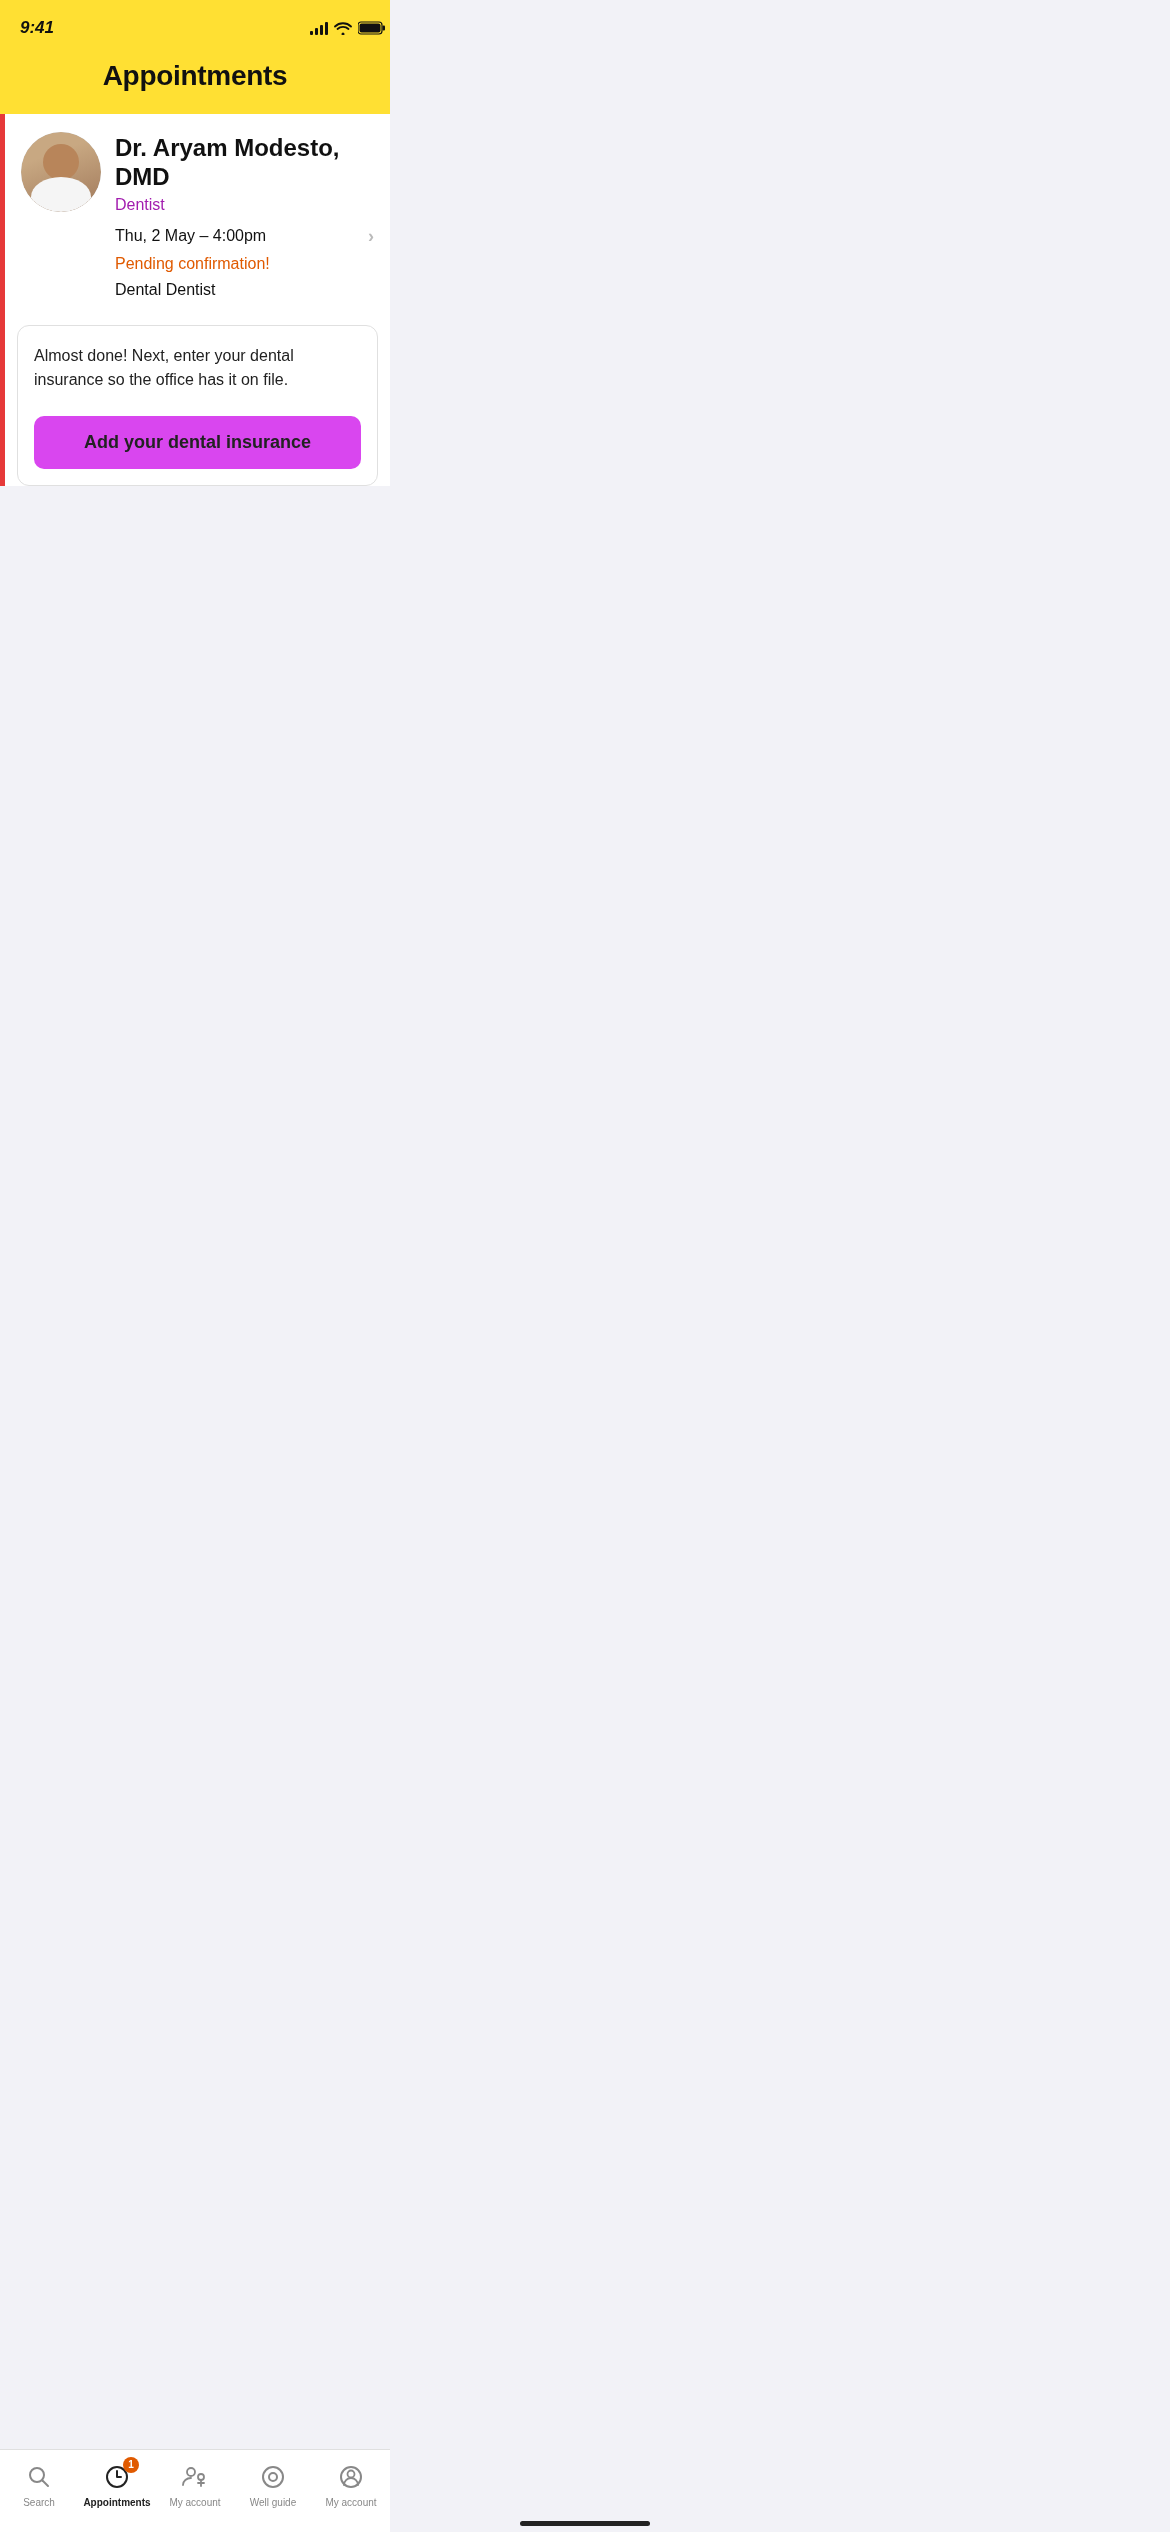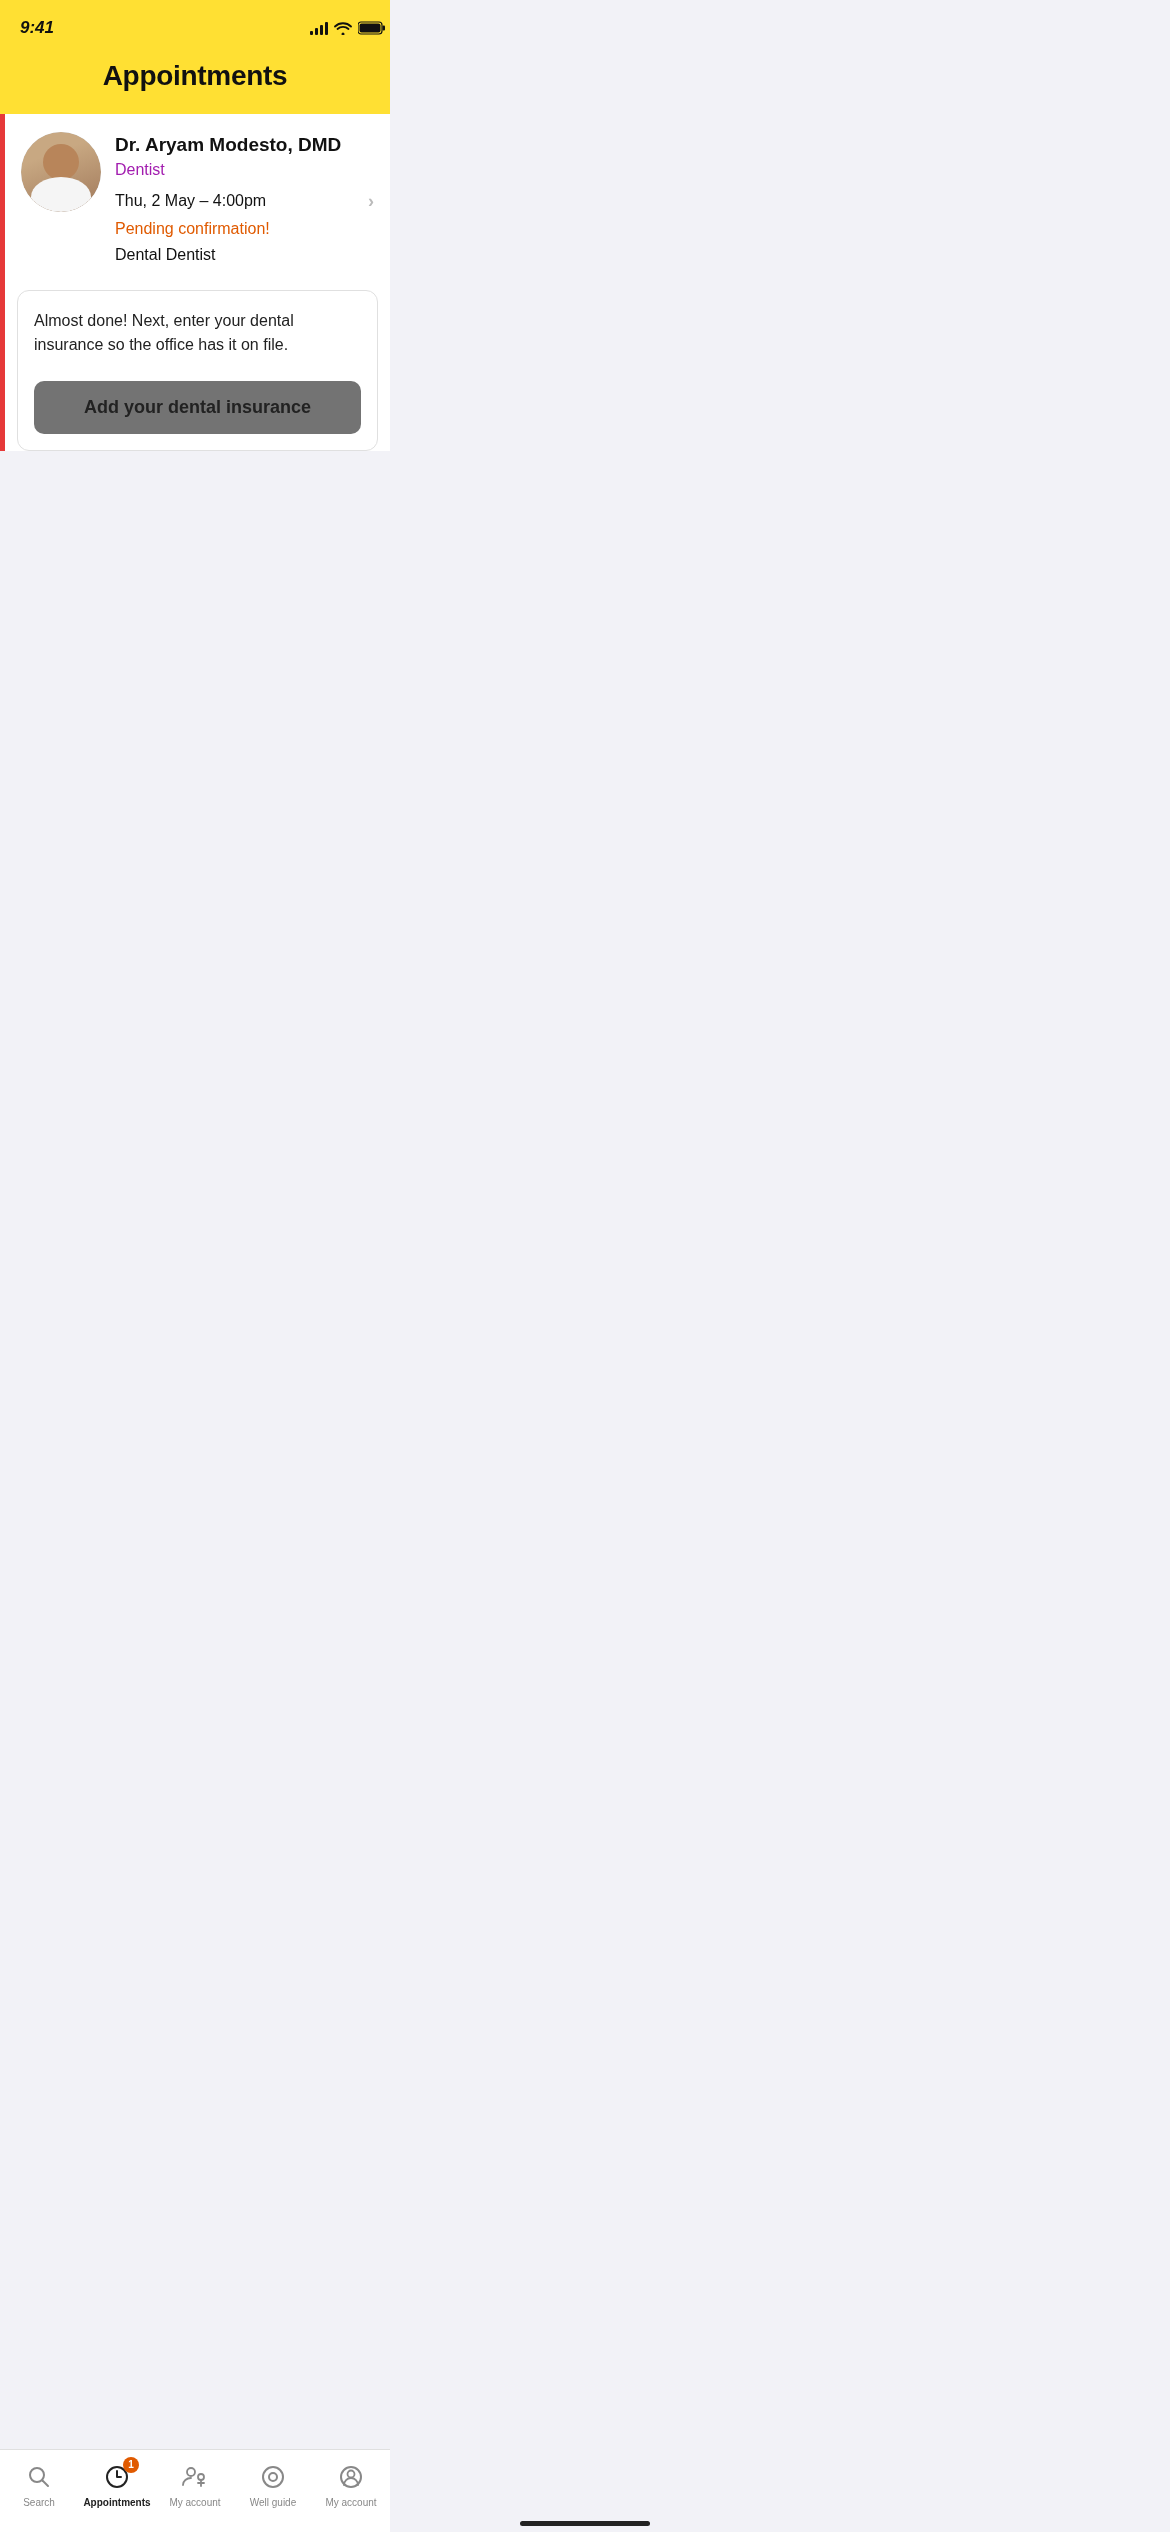--- a/index.html
+++ b/index.html
@@ -127,21 +127,21 @@
       border-radius: 50% 50% 0 0;
       bottom: -5px;
       left: 10px;
     }
 
     .doctor-info {
       flex: 1;
       padding-top: 2px;
     }
     .doctor-name {
-      font-size: 19px;
+      font-size: 24px;
       font-weight: 700;
       color: #111;
       line-height: 1.2;
       margin-bottom: 4px;
     }
     .doctor-specialty {
       font-size: 16px;
       font-weight: 500;
       color: #a21caf;
       margin-bottom: 12px;
@@ -189,21 +189,21 @@
     .insurance-text {
       font-size: 16px;
       color: #222;
       line-height: 1.5;
       margin-bottom: 24px;
     }
 
     .add-insurance-btn {
       display: block;
       width: 100%;
-      background: #737373;
+      background: #d946ef;
       border: none;
       border-radius: 10px;
       padding: 16px;
       font-size: 18px;
       font-weight: 700;
       color: #222;
       text-align: center;
       cursor: pointer;
     }
 

